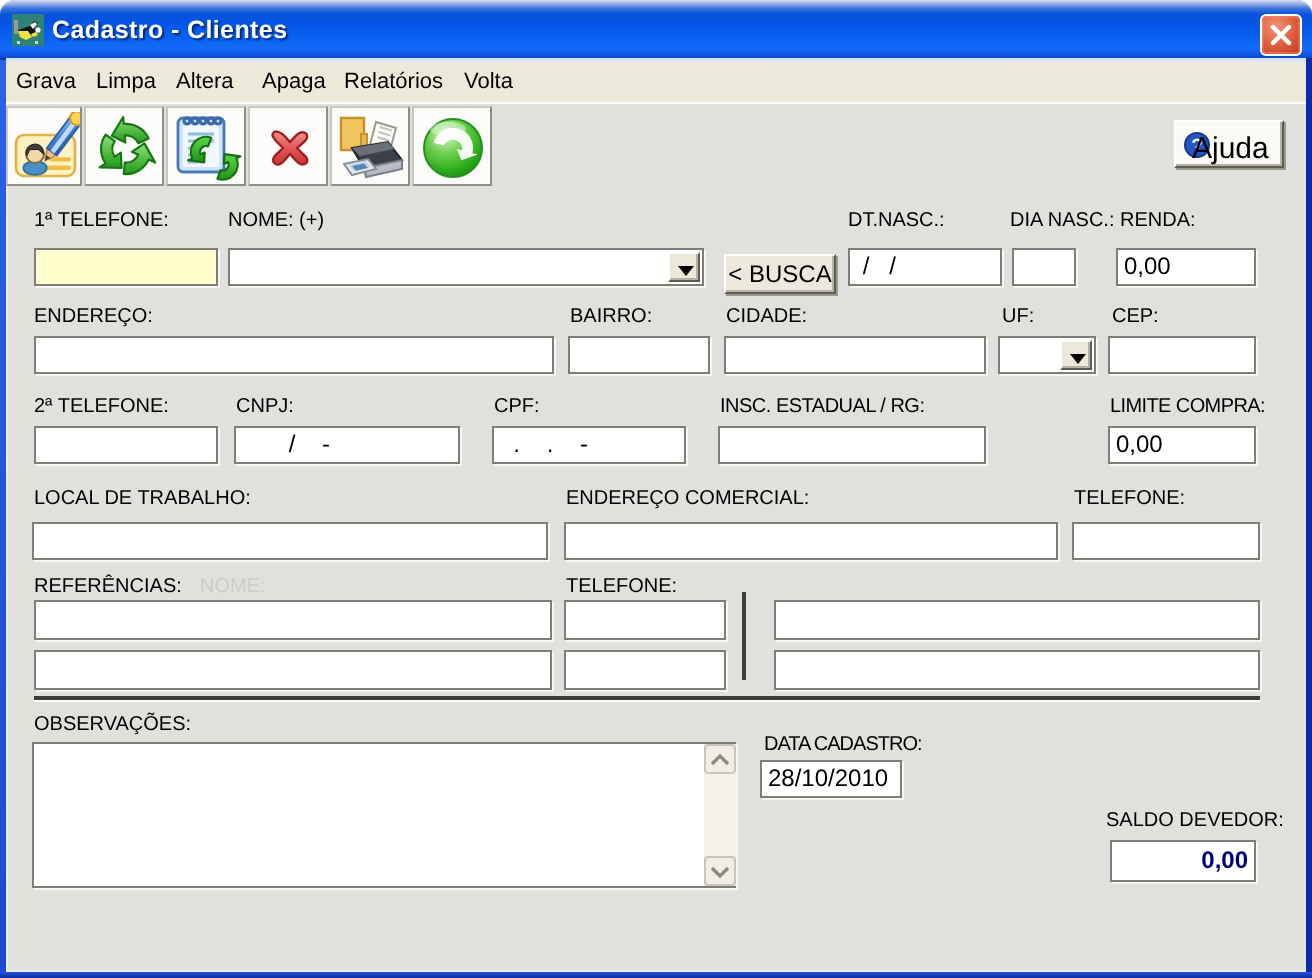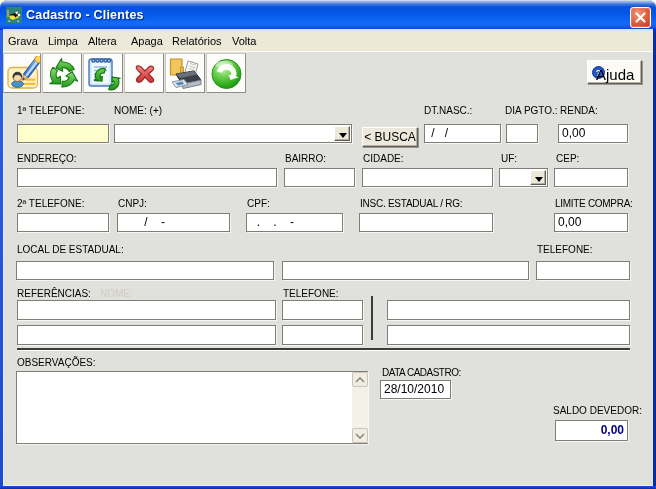--- a/index.html
+++ b/index.html
@@ -186,21 +186,21 @@
     <svg width="13" height="13" viewBox="0 0 13 13" style="position:absolute;left:4px;top:5px">
      <circle cx="6.5" cy="6.5" r="6" fill="#2457c5" stroke="#123a8c"></circle>
      <text x="6.5" y="9.8" font-size="9.5" font-weight="bold" fill="#fff" text-anchor="middle" font-family="Liberation Sans">?</text>
     </svg>
     <span style="position:absolute;left:8px;top:5px;font-size:15px">Ajuda</span>
   </div>
 
   <div class="lbl" style="left:14px;top:76px">1ª TELEFONE:</div>
   <div class="lbl" style="left:111px;top:76px">NOME: (+)</div>
   <div class="lbl" style="left:421px;top:76px">DT.NASC.:</div>
-  <div class="lbl" style="left:502px;top:76px">DIA PGTO.:</div>
+  <div class="lbl" style="left:502px;top:76px">DIA NASC.:</div>
   <div class="lbl" style="left:557px;top:76px">RENDA:</div>
 
   <div class="inp" style="left:14px;top:95px;width:92px;height:19px;background:#ffffcd"></div>
   <div class="inp" style="left:111px;top:95px;width:238px;height:19px">
         <div class="combo-arrow"></div>
       </div>
   <div class="btn3d" style="left:359px;top:98px;width:56px;height:20px;line-height:18px">&lt; BUSCA</div>
   <div class="inp" style="left:421px;top:95px;width:77px;height:19px">&nbsp;/&nbsp;&nbsp;&nbsp;/</div>
   <div class="inp" style="left:503px;top:95px;width:32px;height:19px"></div>
   <div class="inp" style="left:555px;top:95px;width:70px;height:19px">0,00</div>
@@ -222,21 +222,22 @@
   <div class="lbl" style="left:115px;top:169px">CNPJ:</div>
   <div class="lbl" style="left:244px;top:169px">CPF:</div>
   <div class="lbl" style="left:357px;top:169px;letter-spacing:-0.25px">INSC. ESTADUAL / RG:</div>
   <div class="lbl" style="left:552px;top:169px;letter-spacing:-0.3px">LIMITE COMPRA:</div>
   <div class="inp" style="left:14px;top:184px;width:92px;height:19px"></div>
   <div class="inp" style="left:114px;top:184px;width:113px;height:19px">&nbsp;&nbsp;&nbsp;&nbsp;&nbsp;&nbsp;&nbsp;/&nbsp;&nbsp;&nbsp;&nbsp;-</div>
   <div class="inp" style="left:243px;top:184px;width:97px;height:19px">&nbsp;&nbsp;.&nbsp;&nbsp;&nbsp;&nbsp;.&nbsp;&nbsp;&nbsp;&nbsp;-</div>
   <div class="inp" style="left:356px;top:184px;width:134px;height:19px"></div>
   <div class="inp" style="left:551px;top:184px;width:74px;height:19px">0,00</div>
 
-  <div class="lbl" style="left:14px;top:215px">LOCAL DE ESTADUAL:</div>
+  <div class="lbl" style="left:14px;top:215px">LOCAL DE TRABALHO:</div>
+  <div class="lbl" style="left:280px;top:215px">ENDEREÇO COMERCIAL:</div>
   <div class="lbl" style="left:534px;top:215px">TELEFONE:</div>
   <div class="inp" style="left:13px;top:232px;width:258px;height:19px"></div>
   <div class="inp" style="left:279px;top:232px;width:247px;height:19px"></div>
   <div class="inp" style="left:533px;top:232px;width:94px;height:19px"></div>
 
   <div class="lbl" style="left:14px;top:259px">REFERÊNCIAS:</div>
   <div class="lbl" style="left:97px;top:259px;color:#cfccc0">NOME:</div>
   <div class="lbl" style="left:280px;top:259px">TELEFONE:</div>
   <div class="inp" style="left:14px;top:271px;width:259px;height:20px"></div>
   <div class="inp" style="left:14px;top:296px;width:259px;height:20px"></div>

